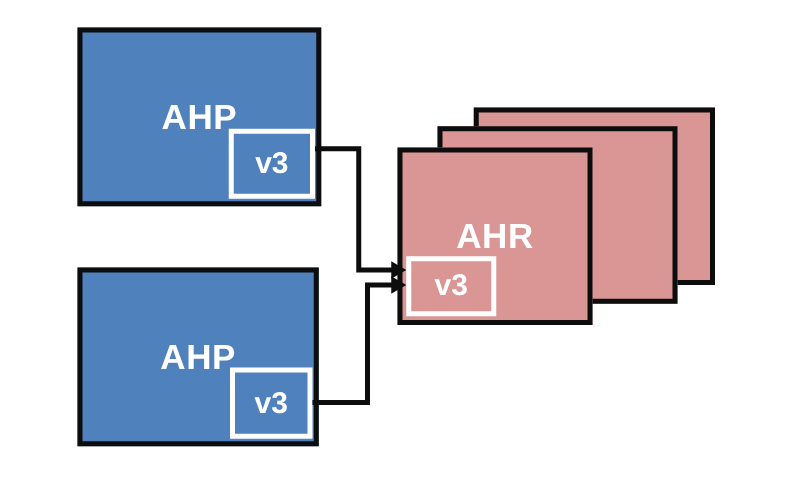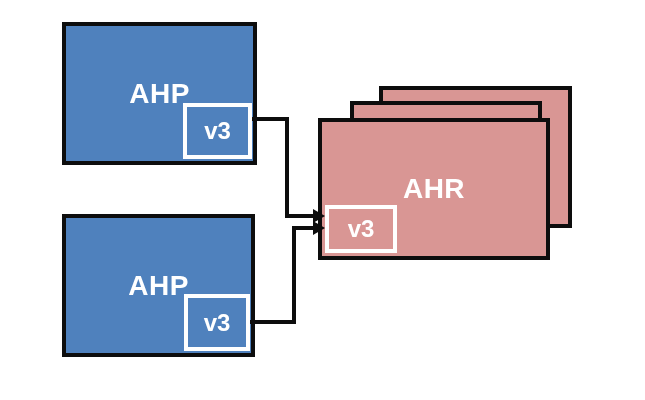--- a/index.html
+++ b/index.html
@@ -22,21 +22,21 @@
     border: 4px solid var(--outline, #0d0d0d);
   }
   .node.blue { background: var(--ahp-fill, #4f81bd); }
   .node.pink { background: var(--ahr-fill, #d99694); }
 
   .node-ahp-top    { left: 62px;  top: 22px;  width: 195px; height: 143px; z-index: 3; }
   .node-ahp-bottom { left: 62px;  top: 214px; width: 193px; height: 143px; z-index: 3; }
 
   .ahr-back   { left: 379px; top: 86px;  width: 193px; height: 142px; z-index: 1; }
   .ahr-middle { left: 350px; top: 101px; width: 192px; height: 142px; z-index: 2; }
-  .ahr-front  { left: 318px; top: 118px; width: 232px; height: 142px; z-index: 3; }
+  .ahr-front  { left: 318px; top: 118px; width: 156px; height: 142px; z-index: 3; }
 
   .node-label {
     position: absolute;
     left: 0; top: 0; right: 0; bottom: 0;
     display: flex;
     align-items: center;
     justify-content: center;
     font-weight: bold;
     font-size: 28px;
     letter-spacing: 0.5px;

